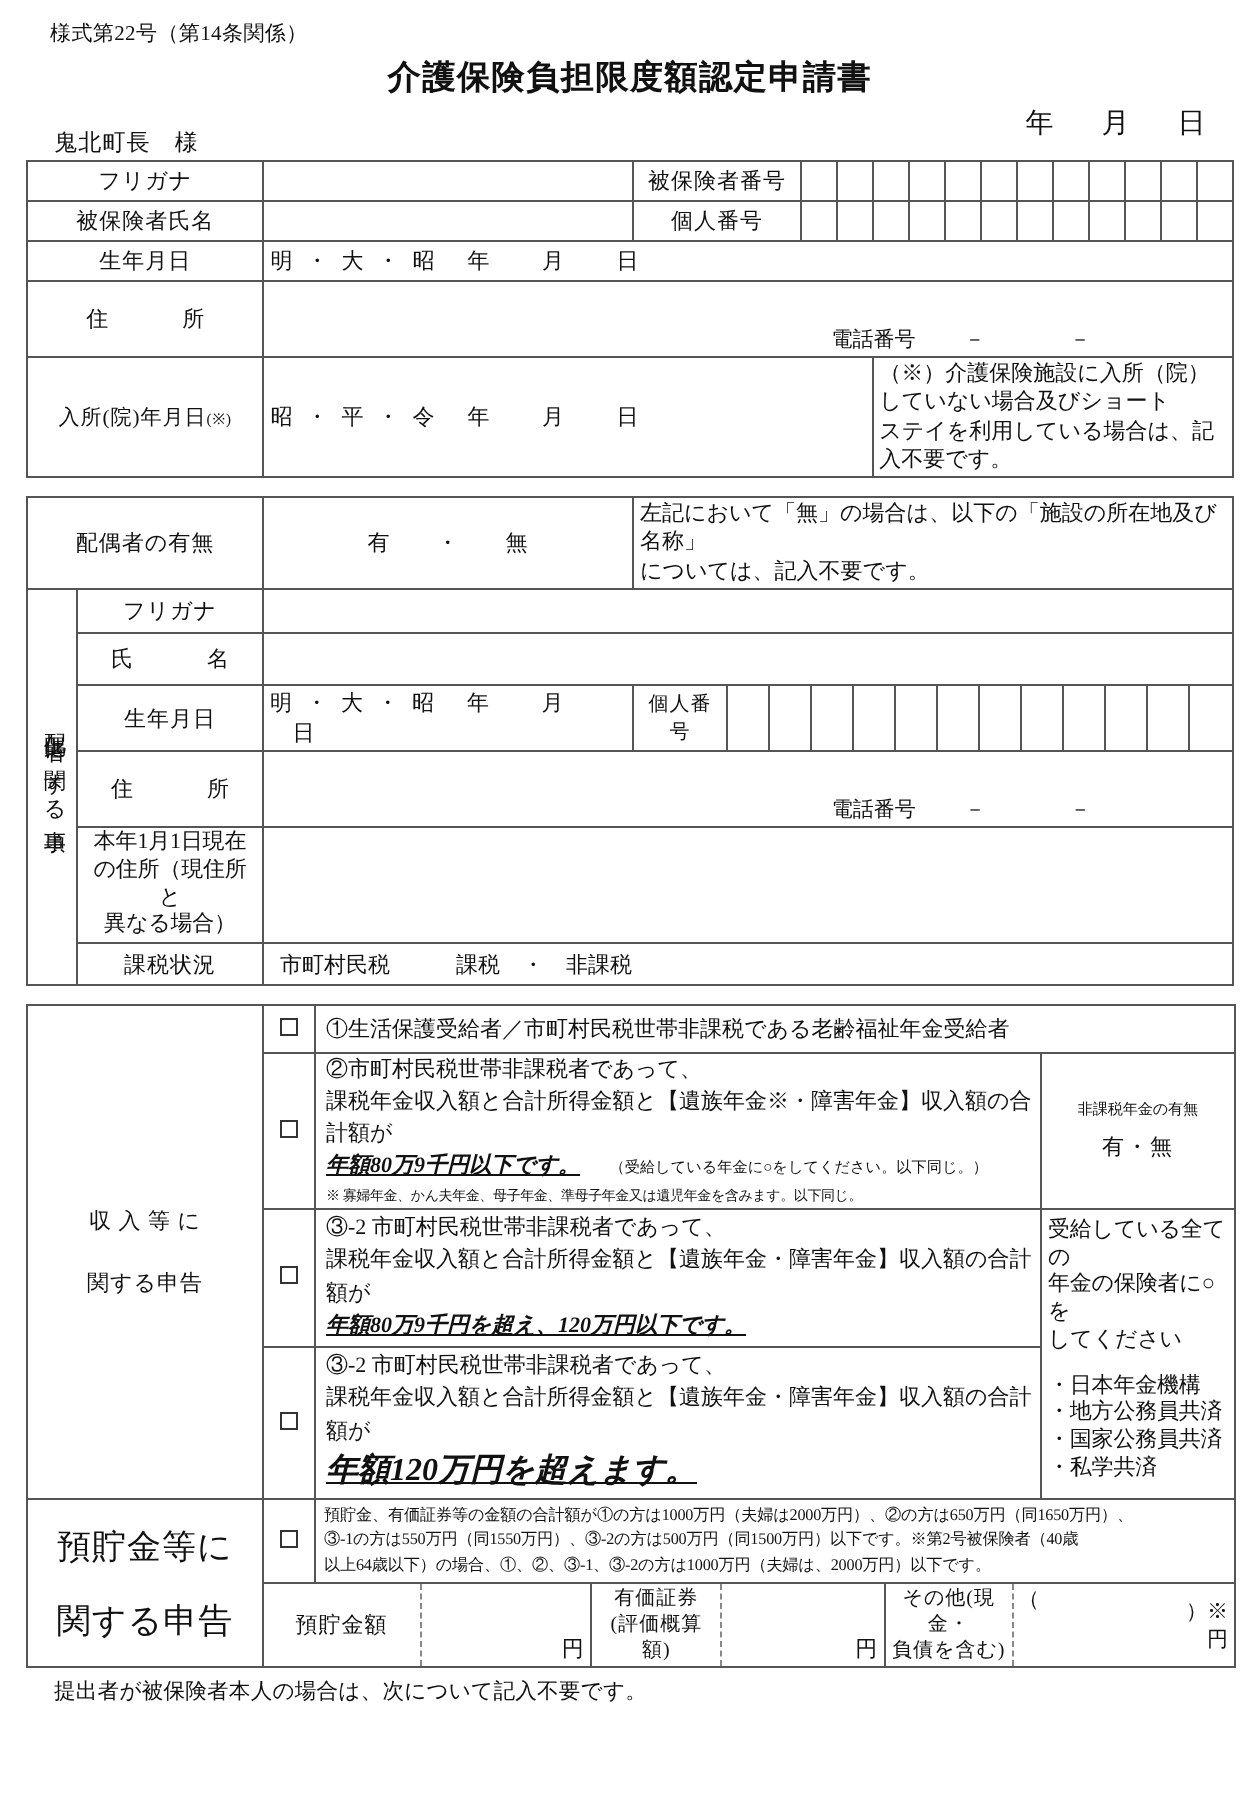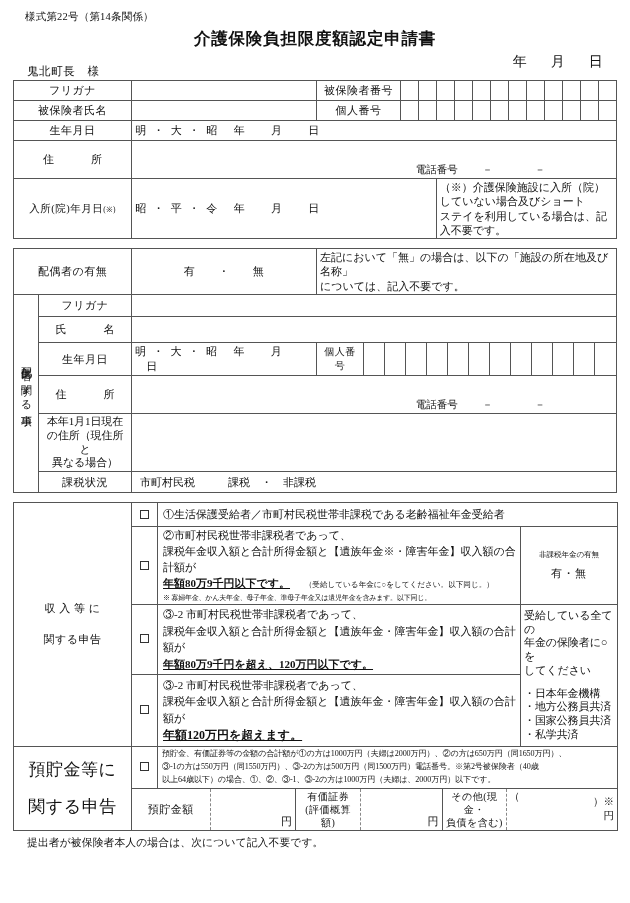--- a/index.html
+++ b/index.html
@@ -67,21 +67,21 @@
   }
   .vwrap { height: 130px; display:flex; align-items:center; justify-content:center; }
 
   .spacer8 { height: 9px; }
 
   
   .cb { width: 9px; height: 9px; border: 1px solid #333; display: inline-block; }
   .cbcell { text-align: center; }
 
   .u { text-decoration: underline; }
-  .b { font-weight: bold; }
+  .b { font-weight: bold; font-style: italic; }
   .inline-note { font-size: 7.6px; }
 
   .yen { text-align: right; padding-right: 4px; font-size: 10.5px; }
 
   .mid-note { font-size: 10.8px; margin: 5px 0 4px 14px; letter-spacing: .1px; }
 </style>
 </head>
 <body>
 
 <div class="page">
@@ -356,35 +356,35 @@
       </td>
     </tr>
 
     <tr>
       <td class="cbcell" style="height:48px">
         <span class="cb"></span>
       </td>
       <td style="padding-left:5px;line-height:1.5">
         <div style="font-size:11px">③-2 市町村民税世帯非課税者であって、</div>
         <div style="font-size:11px">課税年金収入額と合計所得金額と【遺族年金・障害年金】収入額の合計額が</div>
-        <div><span class="u b" style="font-size:12px">年額120万円を超えます。</span></div>
+        <div><span class="u b" style="font-size:16px">年額120万円を超えます。</span></div>
       </td>
     </tr>
 
     <tr>
       <td rowspan="2" class="lbl" style="font-size:17px;letter-spacing:.5px">
         <div>預貯金等に</div>
         <div style="margin-top:14px">関する申告</div>
       </td>
       <td class="cbcell dash-bottom" style="height:42px">
         <span class="cb"></span>
       </td>
       <td class="dash-bottom tiny" colspan="2" style="padding-left:4px;line-height:1.6;font-size:8.1px">
         <div>預貯金、有価証券等の金額の合計額が①の方は1000万円（夫婦は2000万円）、②の方は650万円（同1650万円）、</div>
-        <div>③-1の方は550万円（同1550万円）、③-2の方は500万円（同1500万円）電話番号。※第2号被保険者（40歳</div>
+        <div>③-1の方は550万円（同1550万円）、③-2の方は500万円（同1500万円）以下です。※第2号被保険者（40歳</div>
         <div>以上64歳以下）の場合、①、②、③-1、③-2の方は1000万円（夫婦は、2000万円）以下です。</div>
       </td>
     </tr>
     <tr>
       <td colspan="3" style="padding:0">
         <table class="frm" style="width:100%;border:none">
           <colgroup>
             <col style="width:75px">
                 <col style="width:82px">
                 <col style="width:63px">

